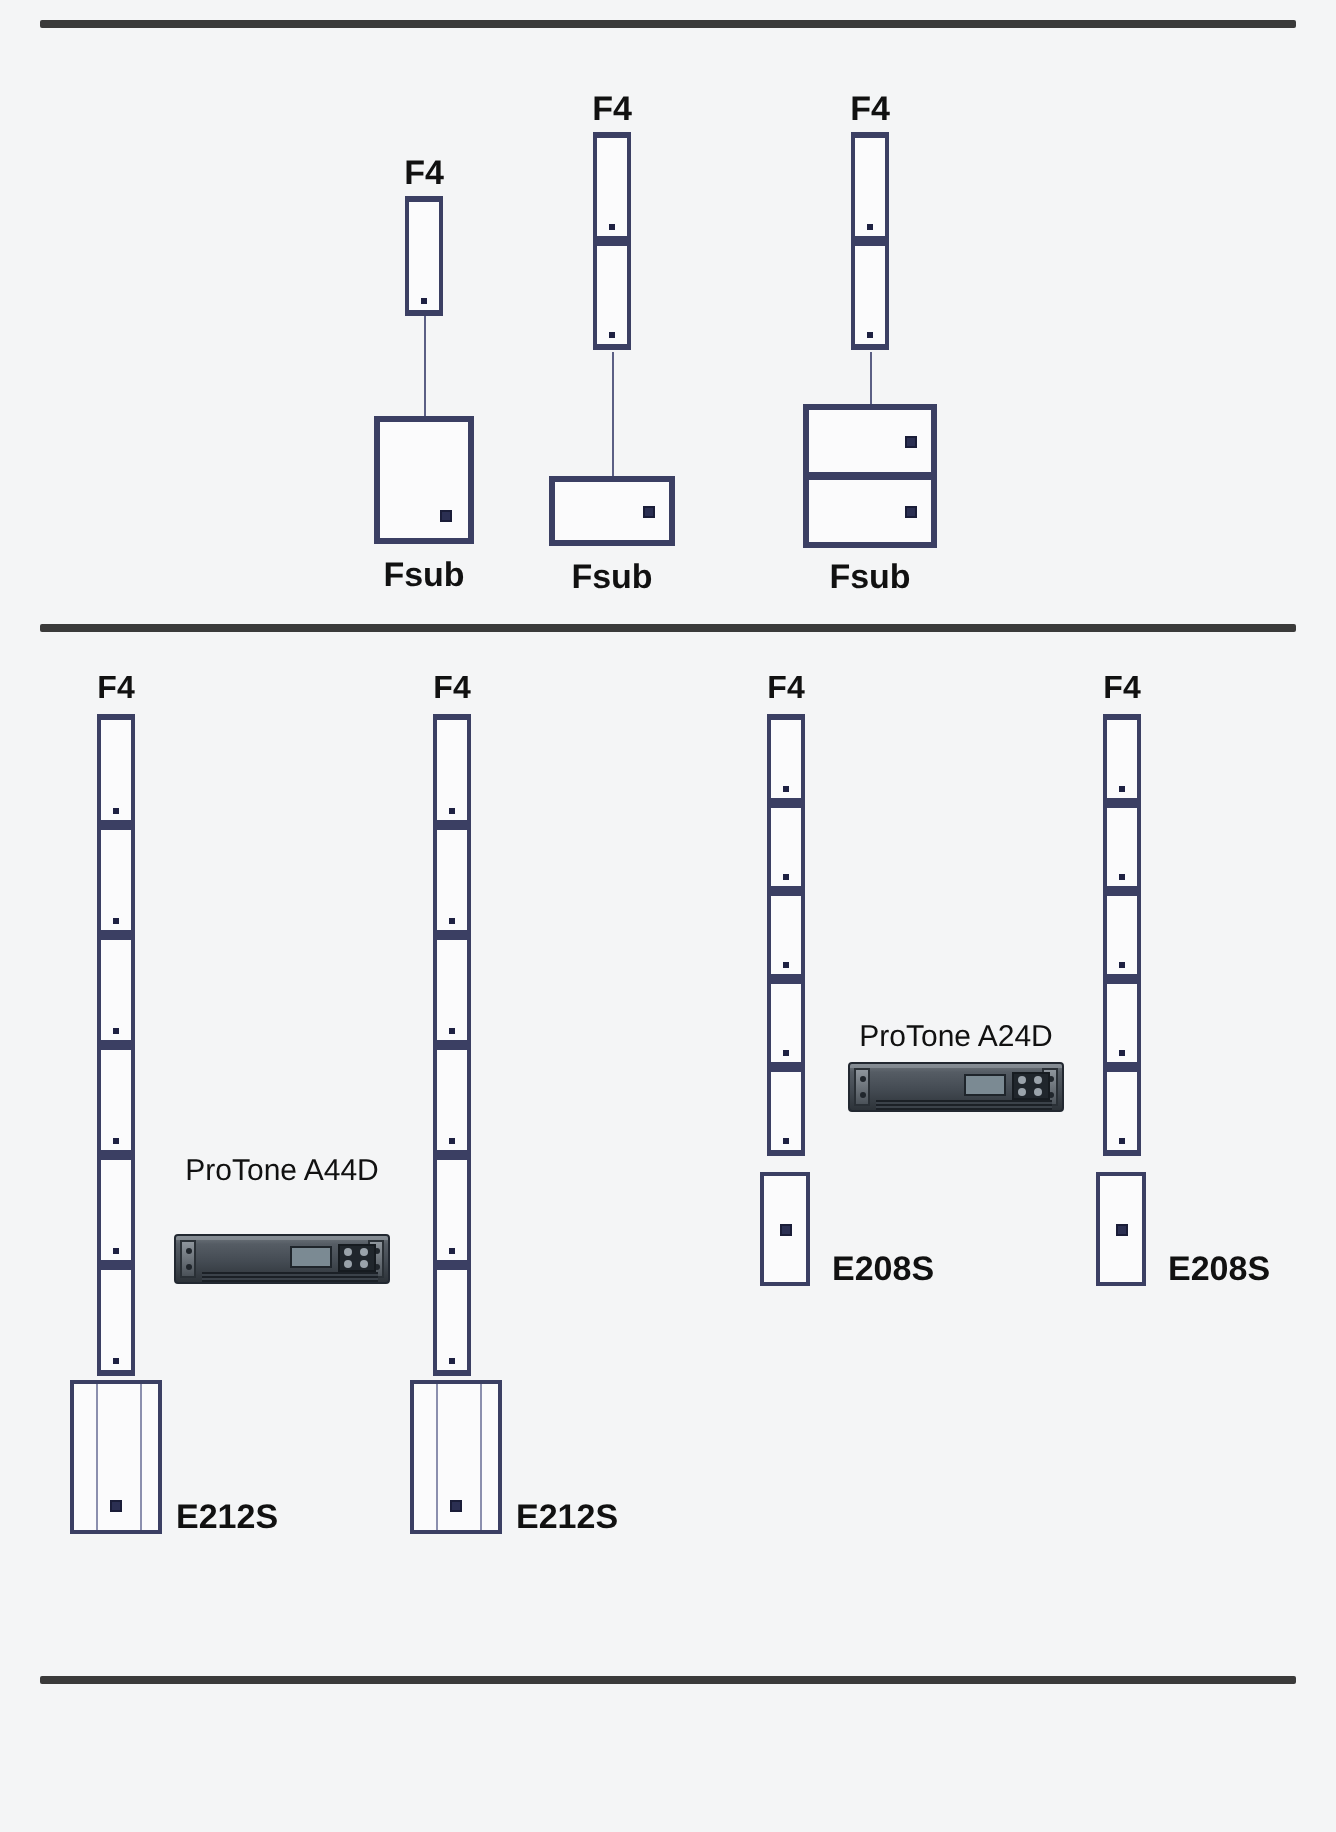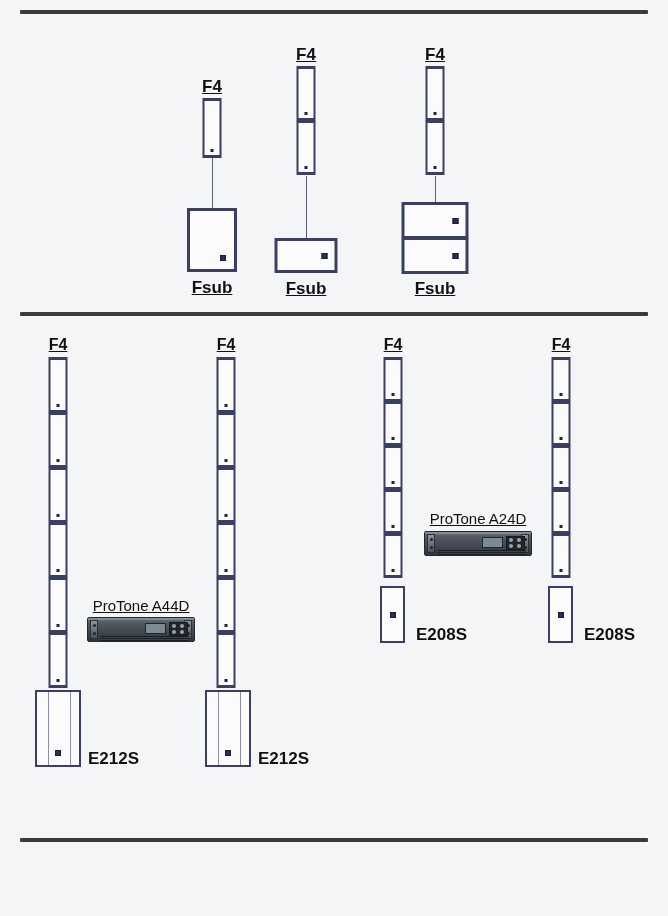--- a/index.html
+++ b/index.html
@@ -32,21 +32,20 @@
     position: absolute;
     font-family: "Liberation Sans", sans-serif;
     font-weight: bold;
     color: #111111;
     white-space: nowrap;
     line-height: 1;
   }
   .lbl-center {
     transform: translateX(-50%);
     text-align: right;
-    text-decoration: underline;
   }
   .lbl-left {
     text-align: left;
   }
   
   .f4-stack {
     position: absolute;
     display: flex;
     flex-direction: column;
     transform: translateX(-50%);
@@ -367,21 +366,21 @@
     </span>
     <span class="screen" style="left:57px; top:5px; width:21px; height:11px;"></span>
     <span class="panel" style="left:81px; top:4px; width:19px; height:14px;"></span>
     <span class="knob" style="left:84px; top:6px; width:4px; height:4px;"></span>
     <span class="knob" style="left:92px; top:6px; width:4px; height:4px;"></span>
     <span class="knob" style="left:84px; top:12px; width:4px; height:4px;"></span>
     <span class="knob" style="left:92px; top:12px; width:4px; height:4px;"></span>
     <span class="vent" style="left:13px; top:18px; width:88px; height:5px;"></span>
   </div>
 
-  <div class="lbl lbl-center" style="left:141px; top:598px; font-size:15px; font-weight:normal;">ProTone A44D</div>
+  <div class="lbl lbl-center" style="left:141px; top:578px; font-size:15px; font-weight:normal;">ProTone A44D</div>
 
   <div class="amp" style="left:87px; top:617px; width:108px; height:25px;">
     <span class="topedge"></span>
     <span class="ear l">
       <span class="hole t"></span>
       <span class="hole b"></span>
     </span>
     <span class="ear r">
       <span class="hole t"></span>
       <span class="hole b"></span>

